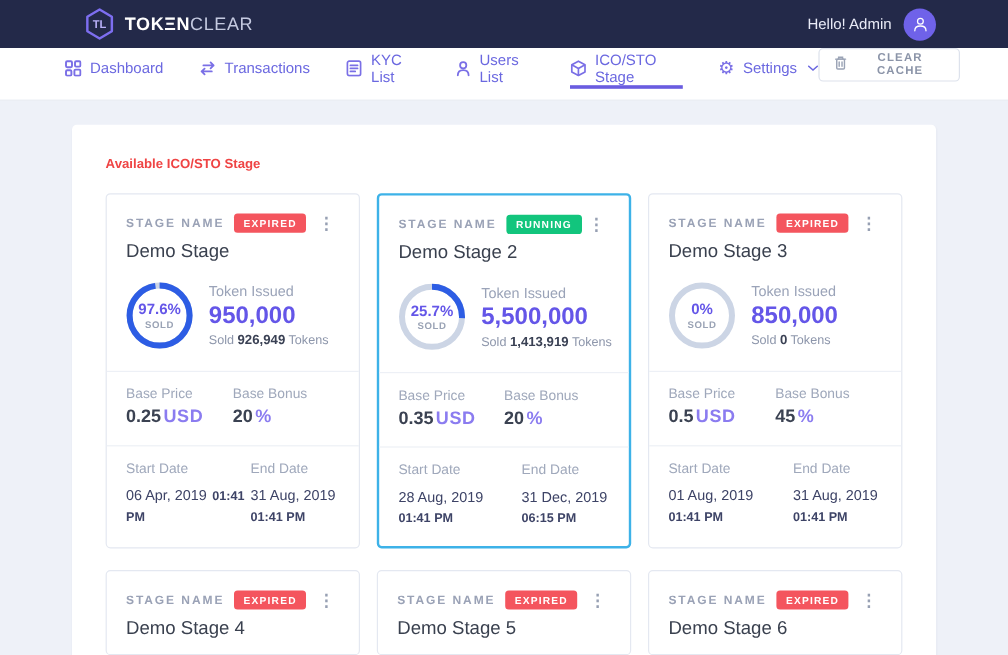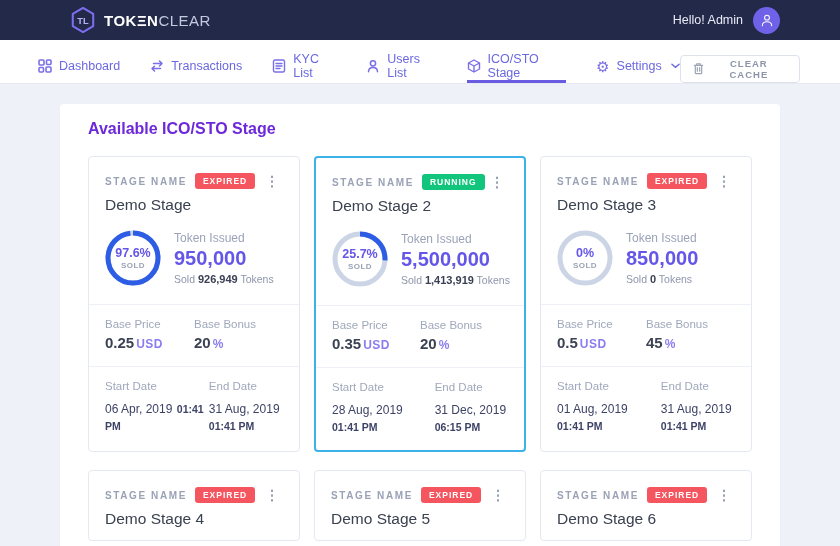--- a/index.html
+++ b/index.html
@@ -14,39 +14,39 @@
   .brand-text { font-size:15px; letter-spacing:.5px; }
   .brand-text .b1 { color:#ffffff; font-weight:700; }
   .brand-text .b2 { color:#c4c9e0; font-weight:400; }
   .topbar-right { margin-left:auto; display:flex; align-items:center; gap:10px; }
   .greeting { color:#e9ebf7; font-size:12.5px; }
   .avatar { width:27px; height:27px; border-radius:50%; background:#6f62e9;
             display:flex; align-items:center; justify-content:center; cursor:pointer; }
 
   
   .navbar { height:44px; background:#ffffff; border-bottom:1px solid #e7eaf2;
-            display:flex; align-items:flex-end; padding:0 40px 0 38px; }
+            display:flex; align-items:flex-start; padding:0 40px 0 54px; }
   .nav-items { display:flex; align-items:stretch; gap:30px; }
   .nav-item { display:flex; align-items:center; gap:7px; color:#6b68e0;
               font-size:12.5px; font-weight:500; cursor:pointer;
               border-bottom:3px solid transparent; padding-top:3px; }
   .nav-item.active { border-bottom-color:#6a5ce0; }
   .nav-item .nav-icon { display:flex; align-items:center; color:#7a6fe6; }
   .gear-glyph { font-size:15px; line-height:1; }
   .chev { margin-left:2px; display:flex; align-items:center; }
   .nav-right { margin-left:auto; display:flex; align-items:center; }
   .clear-cache { display:flex; align-items:center; gap:7px; height:28px;
                  padding:0 12px; background:#fff; border:1px solid #dde2ec;
                  border-radius:4px; color:#8b94a8; font-size:9.5px; font-weight:700;
                  letter-spacing:1px; cursor:pointer; }
 
   
   .panel { margin:20px 60px 0; background:#ffffff; border-radius:4px;
            min-height:520px; box-shadow:0 1px 2px rgba(40,50,90,.04); }
-  .page-title { padding:16px 28px 18px; font-size:16px; font-weight:700; color:#6d28d9; }
+  .page-title { padding:27px 28px 18px; font-size:11px; font-weight:700; color:#ef4444; }
   .grid { display:grid; grid-template-columns:repeat(3,1fr); gap:18px 14px;
           padding:0 28px 28px; }
 
   
   .card { background:#fff; border:1px solid #e4e8f1; border-radius:4px; cursor:pointer; }
   .card.active { border:2px solid #3db2e8; }
   .card-head { padding:15px 16px 12px; }
   .head-row { display:flex; align-items:center; }
   .stage-label { font-size:10px; font-weight:700; color:#9aa2b6; letter-spacing:1.6px; }
   .badge { margin-left:8px; font-size:8.5px; font-weight:700; color:#fff;
@@ -69,21 +69,21 @@
   .token-info { margin-left:13px; }
   .ti-label { font-size:12px; color:#9aa3b8; }
   .ti-value { font-size:20px; font-weight:600; color:#6456e8; margin:2px 0 3px; }
   .ti-sold { font-size:10.5px; color:#8d96ab; }
   .ti-sold strong { color:#3a4154; font-size:11px; }
 
   .card-row { display:flex; border-top:1px solid #edf0f6; padding:13px 16px 15px; }
   .col { flex:1; }
   .col-label { font-size:11.5px; color:#9fa8bb; }
   .col-value { margin-top:4px; font-size:15px; font-weight:700; color:#3b4252; }
-  .unit { font-size:12px; font-weight:700; color:#8b7cf0; letter-spacing:.5px; margin-left:2px; }
+  .unit { font-size:15px; font-weight:700; color:#8b7cf0; letter-spacing:.5px; margin-left:2px; }
 
   .dates .col.start { flex:1.4; }
   .dates .col.end { flex:1; }
   .date-main { font-size:12px; font-weight:400; color:#3d4366; }
   .date-time { font-size:10.5px; font-weight:700; color:#3d4366; }
   .date-line1 { margin-top:4px; line-height:1.45; }
   .date-line2 { line-height:1.45; }
 </style>
 </head>
 <body>

